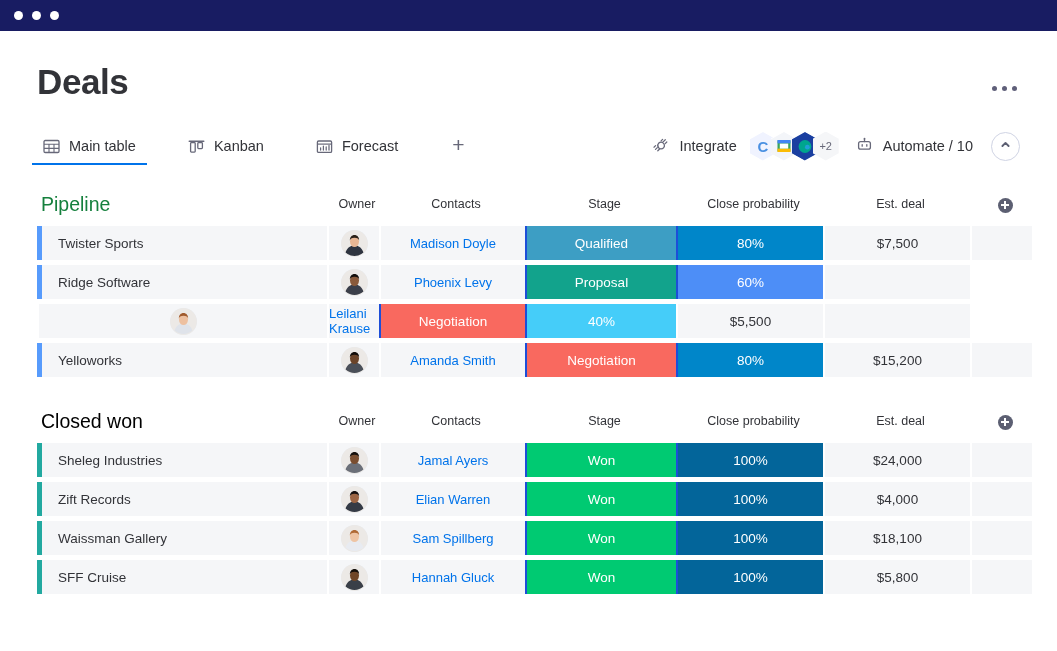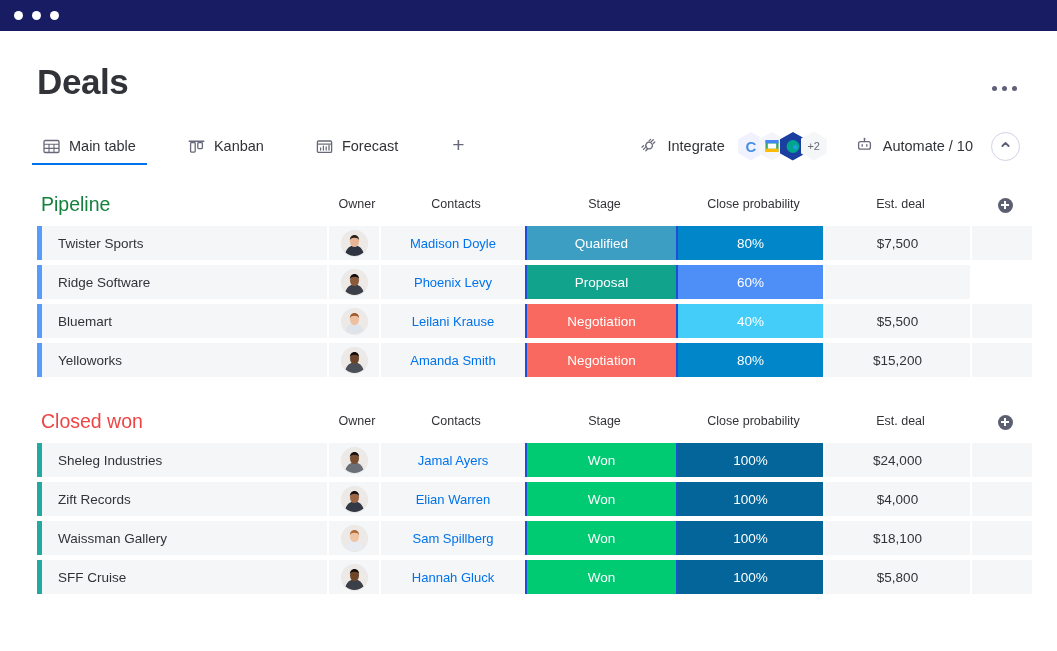--- a/index.html
+++ b/index.html
@@ -95,21 +95,21 @@
 
   .tools { display: flex; align-items: center; }
   .tool {
     display: flex;
     align-items: center;
     gap: 9px;
     font-size: 14.5px;
     color: #323338;
     cursor: pointer;
   }
-  .tool.integrate { margin-right: 28px; }
+  .tool.integrate { margin-right: 16px; }
   .tool.automate { margin-right: 18px; }
 
   .hex-stack { display: flex; align-items: center; margin-left: 4px; }
   .hex {
     width: 26px; height: 29px;
     margin-left: -5px;
     position: relative;
     display: flex;
     align-items: center;
     justify-content: center;
@@ -417,23 +417,20 @@
       </div>
       <div class="cell stage" style="background:#12a38c">
         <span>Proposal</span>
       </div>
       <div class="cell prob" style="background:#4d8ef7">
         <span>60%</span>
       </div>
       <div class="cell blank"></div>
     </div>
           <div class="grid row">
-      <div class="cell name" style="border-left-color:#579bfc">
-        <span>Bluemart</span>
-      </div>
       <div class="cell owner">
         <span class="avatar">
                 <svg width="27" height="27" viewBox="0 0 27 27">
     <circle cx="13.5" cy="13.5" r="13.5" fill="#ece9e6"></circle>
     <path d="M13.5 15.4c4.6 0 8.1 3.2 8.9 7.2A13.5 13.5 0 0 1 4.6 22.6c.8-4 4.3-7.2 8.9-7.2z" fill="#dfe3ea"></path>
     <ellipse cx="13.5" cy="11.6" rx="4.5" ry="5.4" fill="#edc0a0"></ellipse>
     <path d="M8.9 10.6c-.2-3.5 2-5.6 4.6-5.6s4.8 2.1 4.6 5.6c-.5-2-1.6-2.9-4.6-2.9s-4.1.9-4.6 2.9z" fill="#a05a2c"></path>
   </svg>
               </span>
       </div>
@@ -477,21 +474,21 @@
       <div class="cell est">
         <span>$15,200</span>
       </div>
       <div class="cell blank"></div>
     </div>
         </div>
     </div>
 
     <div class="group">
       <div class="grid head group-head">
-        <div class="group-name" style="color:#ef4444">Closed won</div>
+        <div class="group-name" style="color:#000000">Closed won</div>
         <div class="col-head">Owner</div>
         <div class="col-head">Contacts</div>
         <div class="col-head">Stage</div>
         <div class="col-head">Close probability</div>
         <div class="col-head">Est. deal</div>
         <div class="plus-wrap">
           <span class="plus-circle">
               <span class="h"></span>
               <span class="v"></span>
             </span>

